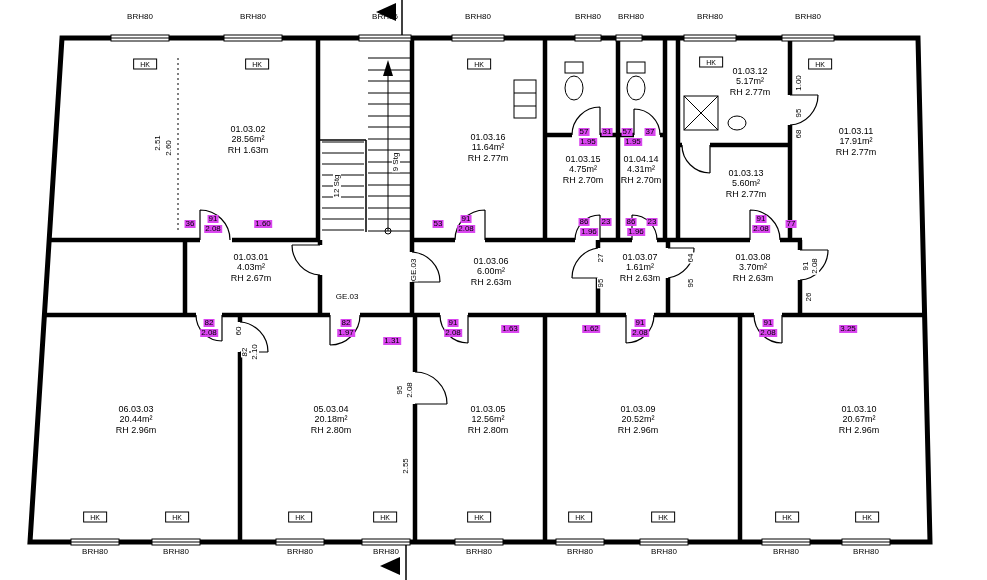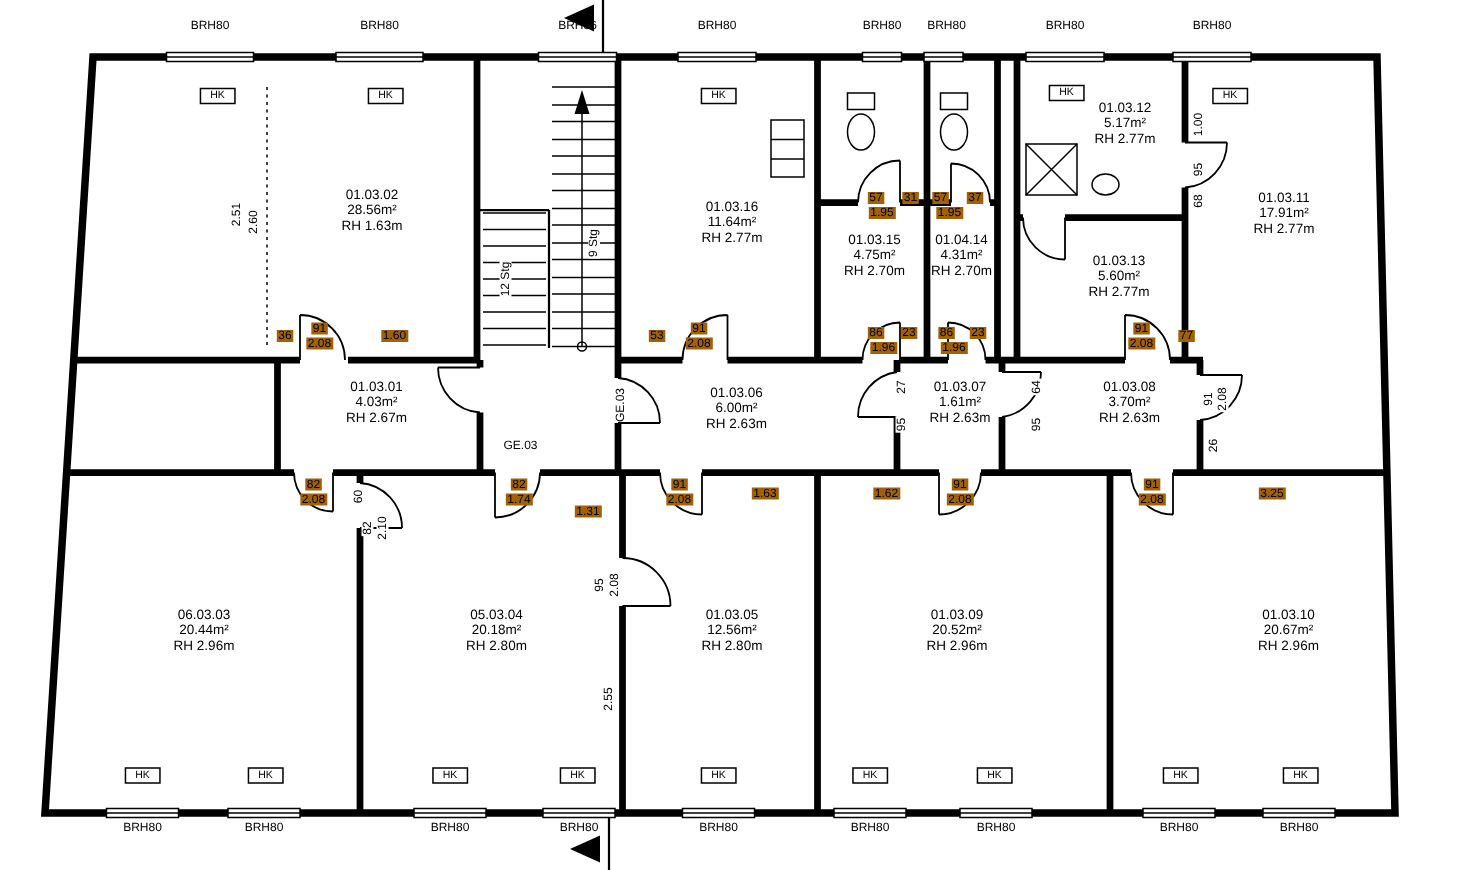--- a/index.html
+++ b/index.html
@@ -2,21 +2,21 @@
 <html><head>
 <meta charset="utf-8">
 <style>
   html,body{margin:0;padding:0;background:#fff}
   .plan{position:relative;width:987px;height:580px;background:#fff;color:#000;
         font-family:"Liberation Sans", sans-serif;overflow:hidden}
   .plan svg{position:absolute;left:0;top:0}
   .room{position:absolute;transform:translate(-50%,-50%);text-align:center;
         font-size:9px;line-height:1.15;white-space:nowrap}
   .dim{position:absolute;transform:translate(-50%,-50%);font-size:8px;line-height:1;
-       background:#a16207;padding:0 1px;white-space:nowrap}
+       background:#d946ef;padding:0 1px;white-space:nowrap}
   .dimv{position:absolute;transform:translate(-50%,-50%) rotate(-90deg);font-size:8px;
         line-height:1;background:#fff;padding:0 1px;white-space:nowrap}
   .sill{position:absolute;transform:translate(-50%,-50%);font-size:8px;line-height:1;white-space:nowrap}
   .hk{position:absolute;transform:translate(-50%,-50%);font-size:7px;line-height:9px;
       border:1px solid #000;background:#fff;padding:0 6px;white-space:nowrap}
   .ge{position:absolute;transform:translate(-50%,-50%);font-size:8px;line-height:1;background:#fff;white-space:nowrap}
   .gev{position:absolute;transform:translate(-50%,-50%) rotate(-90deg);font-size:8px;line-height:1;background:#fff;white-space:nowrap}
 </style>
 </head>
 <body>
@@ -268,21 +268,21 @@
   <div class="dim" style="left:589px;top:232px">1.96</div>
   <div class="dim" style="left:631px;top:222px">86</div>
   <div class="dim" style="left:652px;top:222px">23</div>
   <div class="dim" style="left:636px;top:232px">1.96</div>
   <div class="dim" style="left:761px;top:219px">91</div>
   <div class="dim" style="left:761px;top:229px">2.08</div>
   <div class="dim" style="left:791px;top:224px">77</div>
   <div class="dim" style="left:209px;top:323px">82</div>
   <div class="dim" style="left:209px;top:333px">2.08</div>
   <div class="dim" style="left:346px;top:323px">82</div>
-  <div class="dim" style="left:346px;top:333px">1.74</div>
+  <div class="dim" style="left:346px;top:333px">1.97</div>
   <div class="dim" style="left:392px;top:341px">1.31</div>
   <div class="dim" style="left:453px;top:323px">91</div>
   <div class="dim" style="left:453px;top:333px">2.08</div>
   <div class="dim" style="left:510px;top:329px">1.63</div>
   <div class="dim" style="left:591px;top:329px">1.62</div>
   <div class="dim" style="left:640px;top:323px">91</div>
   <div class="dim" style="left:640px;top:333px">2.08</div>
   <div class="dim" style="left:768px;top:323px">91</div>
   <div class="dim" style="left:768px;top:333px">2.08</div>
   <div class="dim" style="left:848px;top:329px">3.25</div>

